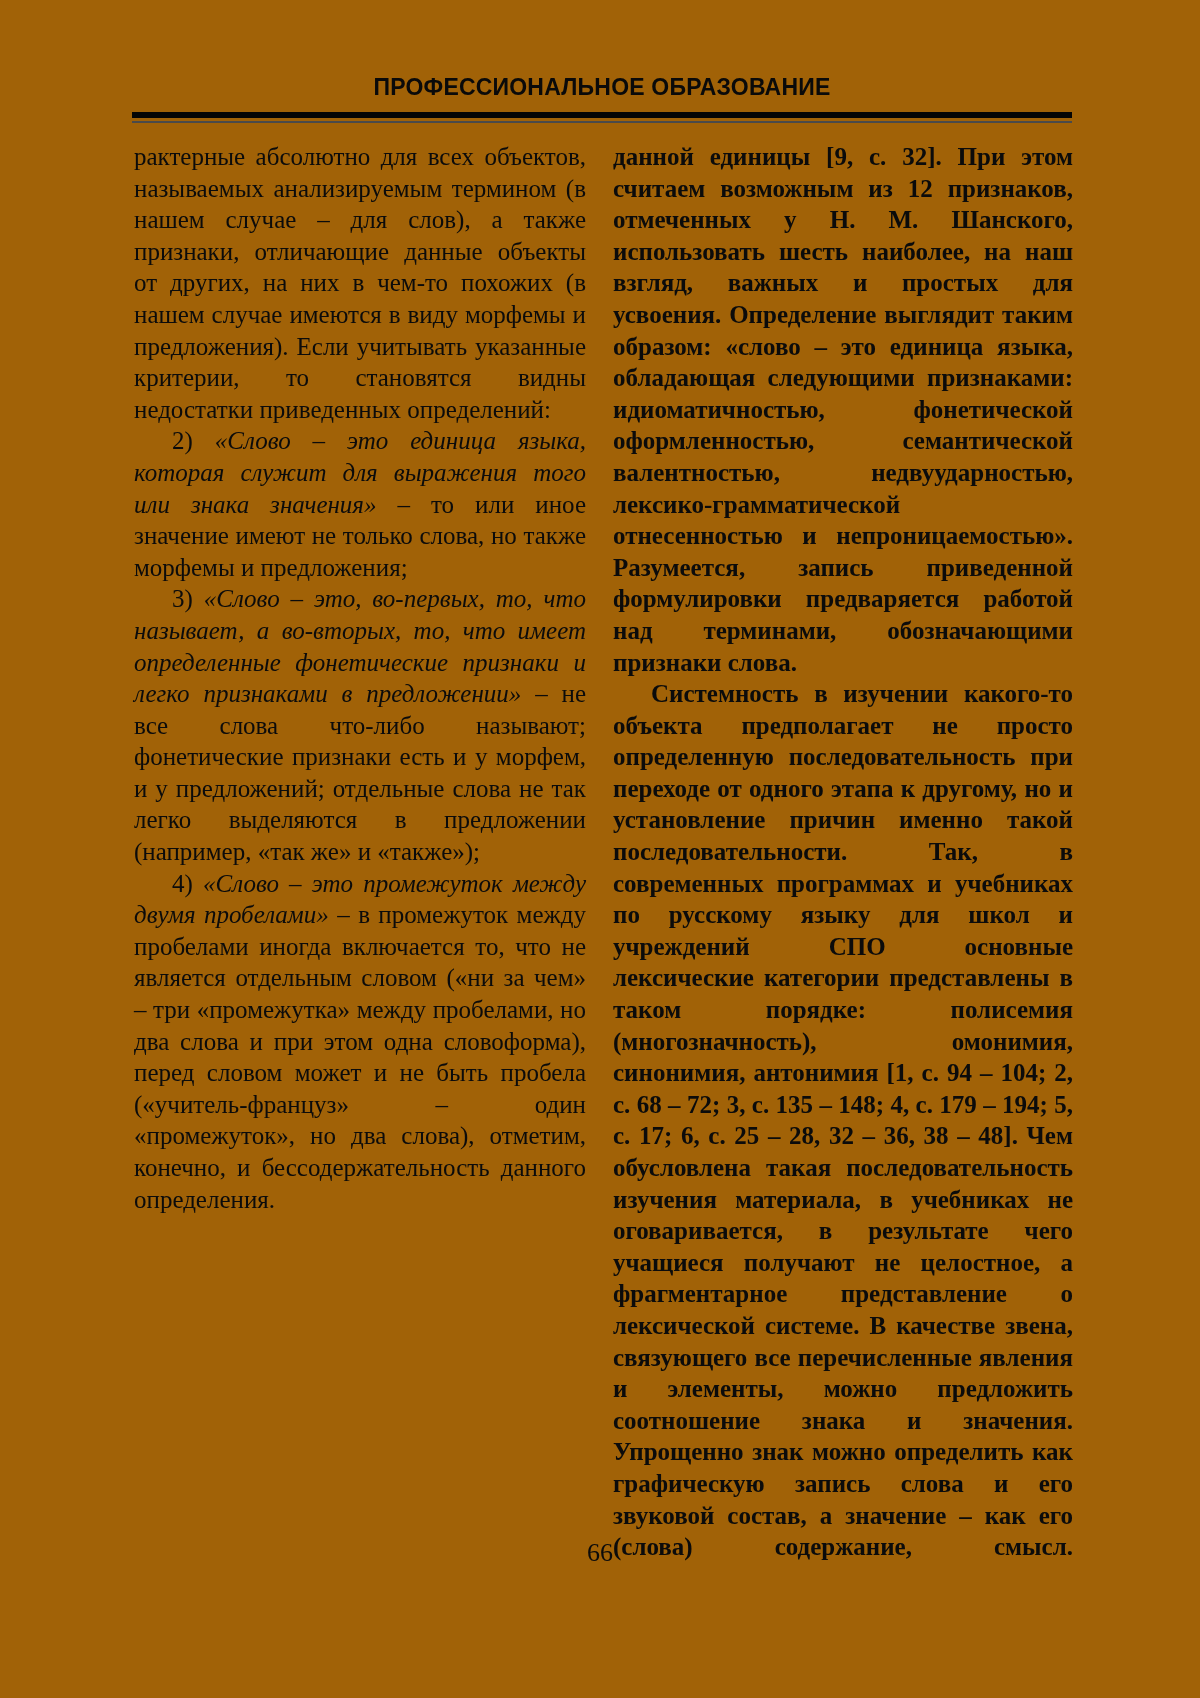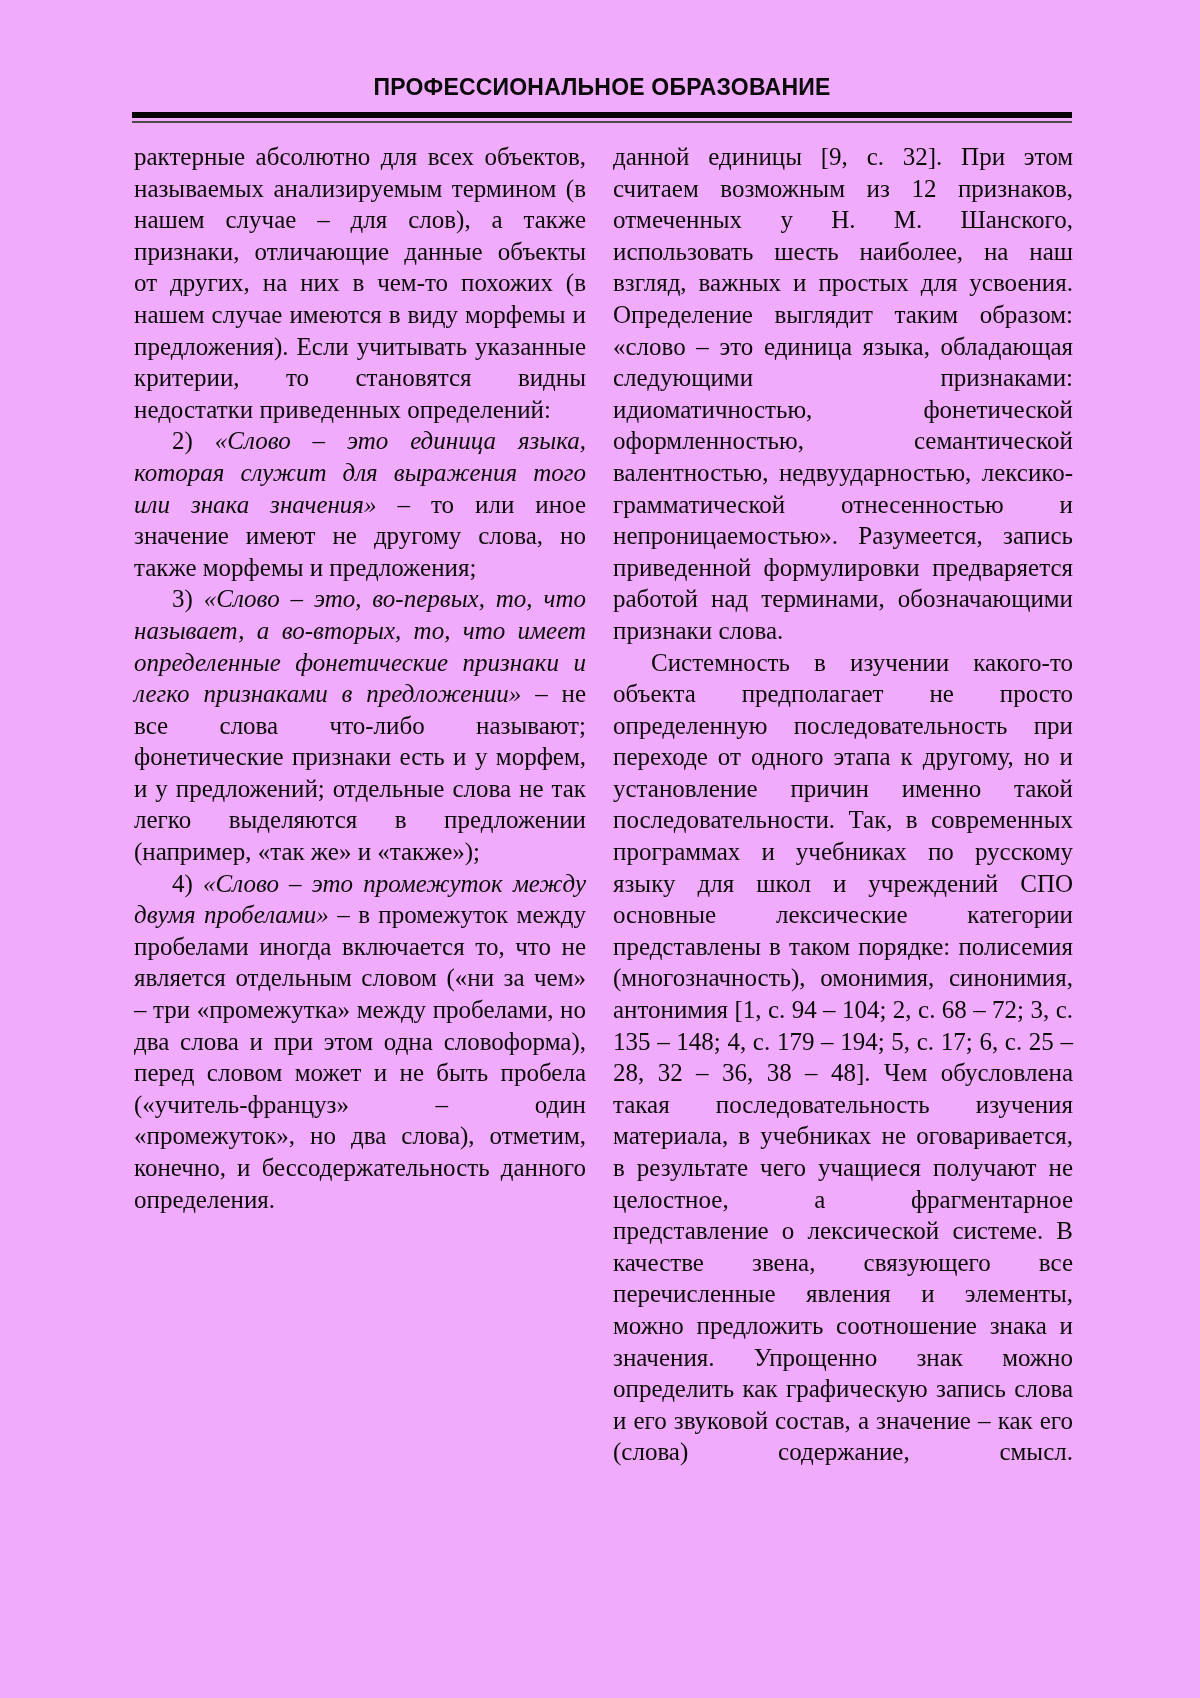--- a/index.html
+++ b/index.html
@@ -4,21 +4,21 @@
 <style>
   html, body {
     margin: 0;
     padding: 0;
     background: #ffffff;
   }
   .page {
     position: relative;
     width: 1200px;
     height: 1698px;
-    background: #f0abfc;
+    background: #a16207;
     color: #0b0b0b;
     font-family: "Liberation Serif", serif;
     overflow: hidden;
   }
   .running-head {
     position: absolute;
     left: 132px;
     right: 128px;
     top: 74px;
   }
@@ -42,21 +42,21 @@
   }
   .body-columns {
     position: absolute;
     left: 134px;
     top: 141px;
     display: flex;
     gap: 27px;
   }
   .col { }
   .col-left  { width: 452px; }
-  .col-right { width: 460px; }
+  .col-right { width: 460px; font-weight: bold; }
   .para {
     margin: 0;
     font-size: 25px;
     line-height: 31.6px;
     text-align: justify;
     text-indent: 38px;
     color: #0b0b0b;
   }
   .no-indent { text-indent: 0; }
   .continues { text-align-last: justify; }
@@ -81,30 +81,31 @@
     <div class="rule-thick"></div>
     <div class="rule-thin"></div>
   </div>
 
   <div class="body-columns">
 
     <div class="col col-left">
       <p class="para no-indent">рактерные абсолютно для всех объектов, называемых анализируемым термином (в нашем случае – для слов), а также признаки, отличающие данные объекты от других, на них в чем-то похожих (в нашем случае имеются в виду морфемы и предложения). Если учитывать указанные критерии, то становятся видны недостатки приведенных определений:</p>
 
 
-      <p class="para"><span>2) </span><span class="it">«Слово – это единица языка, которая служит для выражения того или знака значения»</span><span> – то или иное значение имеют не другому слова, но также морфемы и предложения;</span></p>
+      <p class="para"><span>2) </span><span class="it">«Слово – это единица языка, которая служит для выражения того или знака значения»</span><span> – то или иное значение имеют не только слова, но также морфемы и предложения;</span></p>
 
       <p class="para"><span>3) </span><span class="it">«Слово – это, во-первых, то, что называет, а во-вторых, то, что имеет определенные фонетические признаки и легко признаками в предложении»</span><span> – не все слова что-либо называют; фонетические признаки есть и у морфем, и у предложений; отдельные слова не так легко выделяются в предложении (например, «так же» и «также»);</span></p>
 
       <p class="para"><span>4) </span><span class="it">«Слово – это промежуток между двумя пробелами»</span><span> – в промежуток между пробелами иногда включается то, что не является отдельным словом («ни за чем» – три «промежутка» между пробелами, но два слова и при этом одна словоформа), перед словом может и не быть пробела («учитель-француз» – один «промежуток», но два слова), отметим, конечно, и бессодержательность данного определения.</span></p>
 
     </div>
 
     <div class="col col-right">
       <p class="para no-indent">данной единицы [9, с. 32]. При этом считаем возможным из 12 признаков, отмеченных у Н.&nbsp;М.&nbsp;Шанского, использовать шесть наиболее, на наш взгляд, важных и простых для усвоения. Определение выглядит таким образом: «слово – это единица языка, обладающая следующими признаками: идиоматичностью, фонетической оформленностью, семантической валентностью, недвуударностью, лексико-грамматической отнесенностью и непроницаемостью». Разумеется, запись приведенной формулировки предваряется работой над терминами, обозначающими признаки слова.</p>
 
       <p class="para continues">Системность в изучении какого-то объекта предполагает не просто определенную последовательность при переходе от одного этапа к другому, но и установление причин именно такой последовательности. Так, в современных программах и учебниках по русскому языку для школ и учреждений СПО основные лексические категории представлены в таком порядке: полисемия (многозначность), омонимия, синонимия, антонимия [1, с. 94 – 104; 2, с. 68 – 72; 3, с. 135 – 148; 4, с. 179 – 194; 5, с. 17; 6, с. 25 – 28, 32 – 36, 38 – 48]. Чем обусловлена такая последовательность изучения материала, в учебниках не оговаривается, в результате чего учащиеся получают не целостное, а фрагментарное представление о лексической системе. В качестве звена, связующего все перечисленные явления и элементы, можно предложить соотношение знака и значения. Упрощенно знак можно определить как графическую запись слова и его звуковой состав, а значение – как его (слова) содержание, смысл.</p>
     </div>
 
   </div>
 
+  <div class="page-number">66</div>
 
 </div>
 
 </body></html>

